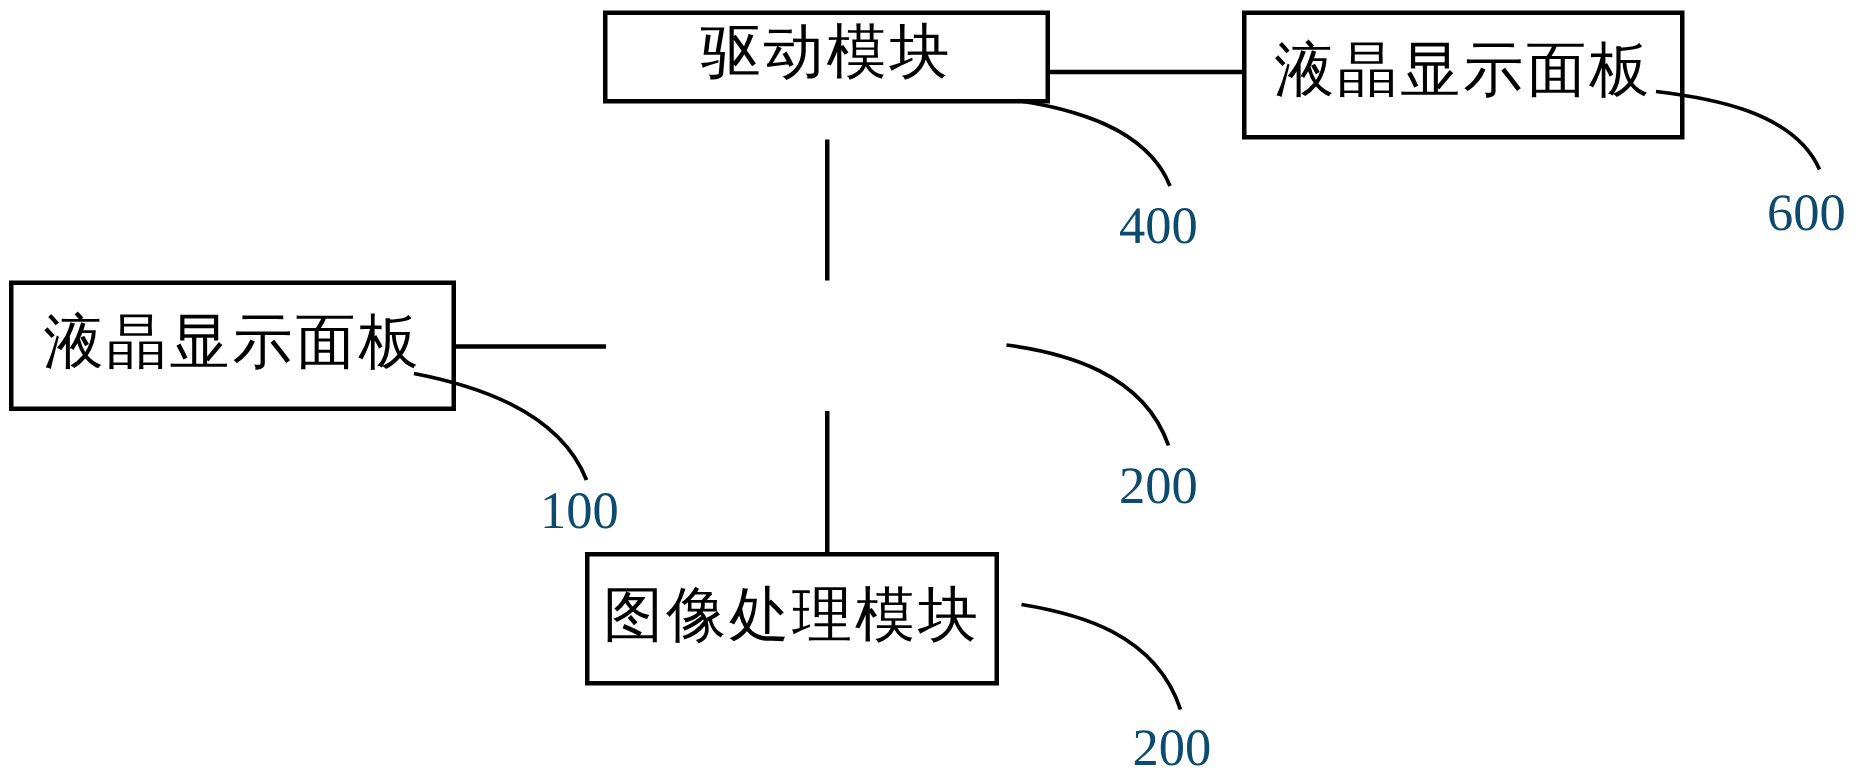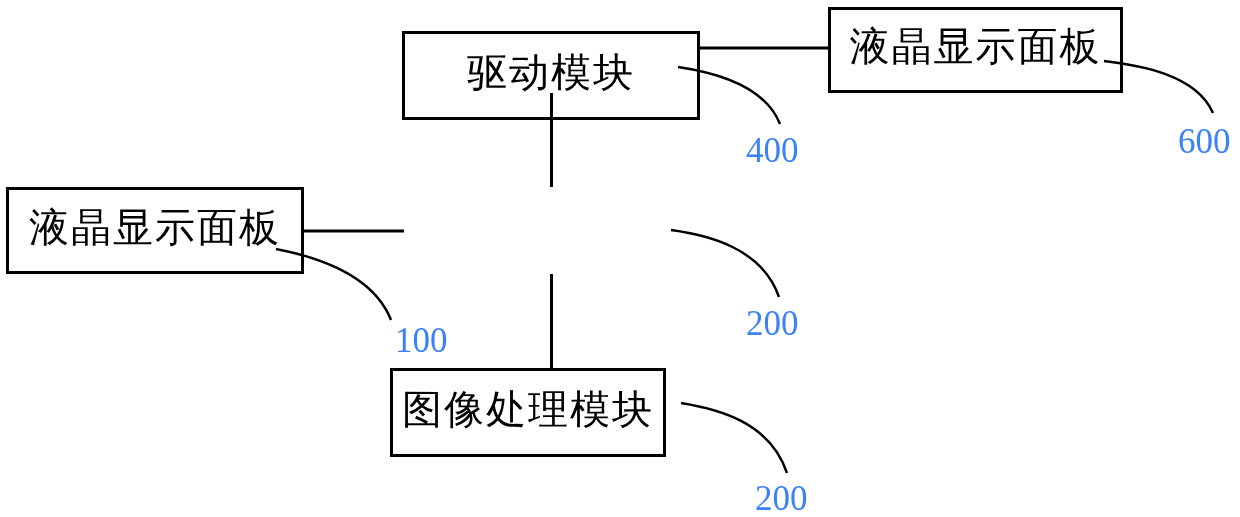--- a/index.html
+++ b/index.html
@@ -41,32 +41,32 @@
     color: #000000;
     white-space: nowrap;
     line-height: 1;
     padding-bottom: 6px;
   }
   .ref-label {
     position: absolute;
     font-family: "Liberation Serif", "DejaVu Serif", serif;
     font-size: 35px;
     line-height: 1;
-    color: #3b82f6;
+    color: #0c4a6e;
     z-index: 2;
     white-space: nowrap;
   }
   
-  .box-drive   { left: 402px; top: 7px;   width: 298px; height: 89px; margin-top: 24px; }
+  .box-drive   { left: 402px; top: 7px;   width: 298px; height: 62px; }
   .box-lcd     { left: 828px; top: 7px;   width: 295px; height: 86px; text-align: center; }
   .box-mode    { left: 6px;   top: 187px; width: 298px; height: 87px; }
   .box-control { left: 403px; top: 186px; width: 297px; height: 89px; }
   .box-image   { left: 390px; top: 368px; width: 276px; height: 89px; }
   
-  .ref-100 { left: 360px;  top: 323px; margin-left: 35px; }
+  .ref-100 { left: 360px;  top: 323px; }
   .ref-200 { left: 746px;  top: 306px; }
   .ref-300 { left: 755px;  top: 481px; }
   .ref-400 { left: 746px;  top: 133px; }
   .ref-500 { left: 1178px; top: 124px; }
 </style>
 </head>
 <body>
 
 <div class="canvas">
 

